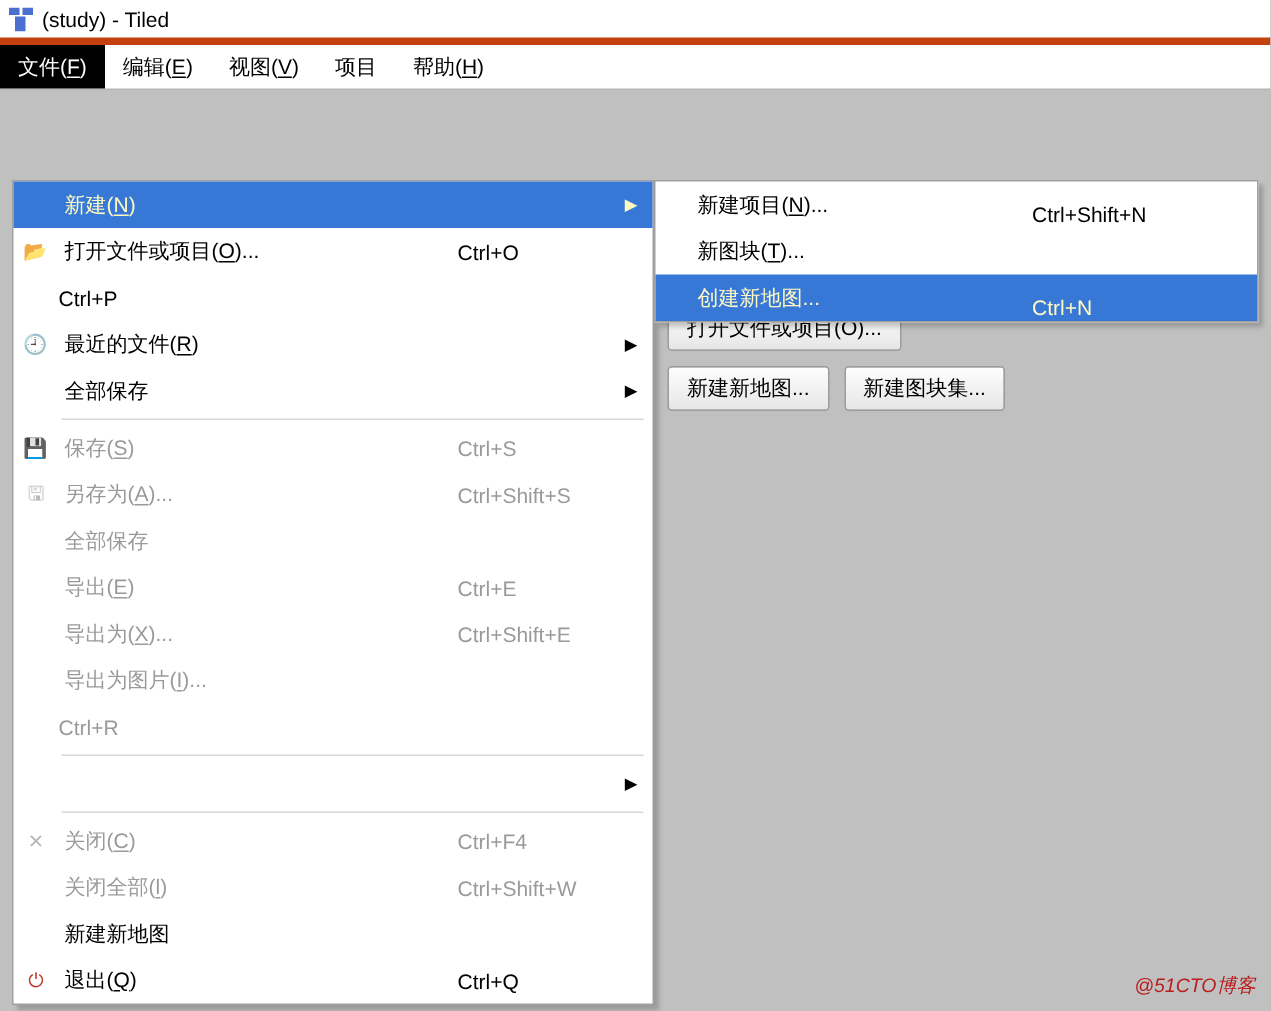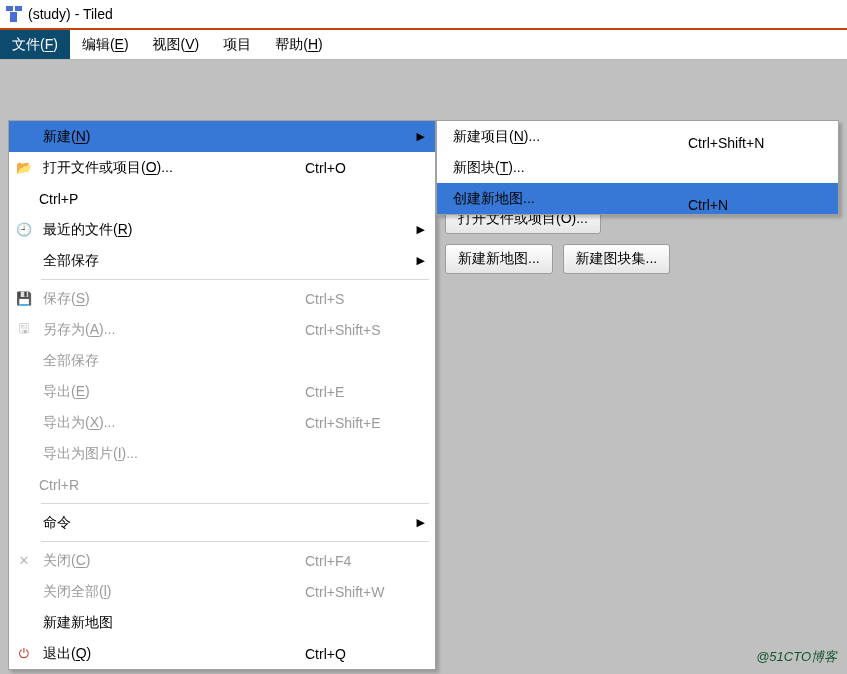--- a/index.html
+++ b/index.html
@@ -1,43 +1,43 @@
 <!DOCTYPE html>
 <html><head>
 <meta charset="utf-8">
 <style>
   * { margin:0; padding:0; box-sizing:border-box; }
   body { width:847px; height:674px; font-family:"Microsoft YaHei","Segoe UI",sans-serif; font-size:14px; background:#c0c0c0; overflow:hidden; color:#000; }
-  .titlebar { background:#fff; height:30px; display:flex; align-items:center; padding:0 6px; border-bottom:2px solid #c2410c; }
+  .titlebar { background:#fff; height:30px; display:flex; align-items:center; padding:0 6px; border-bottom:5px solid #c2410c; }
   .titlebar .appicon { width:16px; height:16px; margin-right:6px; }
   .titlebar .title { font-size:14px; }
   .menubar { background:#fff; height:30px; display:flex; align-items:stretch; border-bottom:1px solid #b5b5b5; }
   .menubar .menu-item { padding:0 12px; display:flex; align-items:center; cursor:default; }
-  .menubar .menu-item.active { background:#0c4a6e; color:#fff; }
+  .menubar .menu-item.active { background:#000000; color:#fff; }
   .workspace { position:relative; background:#c0c0c0; height:614px; }
   .center-btns { position:absolute; left:445px; top:144px; }
   .wbtn { display:inline-block; border:1px solid #9c9c9c; background:linear-gradient(#fefefe,#e6e6e6); border-radius:3px; padding:5px 12px; margin-right:6px; font-size:14px; }
   .center-btns.row2 { top:184px; }
   .dropdown { position:absolute; background:#fff; border:1px solid #a0a0a0; box-shadow:3px 3px 3px rgba(0,0,0,.2); }
   .ddmain { left:8px; top:60px; width:428px; }
   .ddsub  { left:436px; top:60px; width:403px; }
   .ditem { display:flex; align-items:center; height:31px; position:relative; }
   .ditem .icon { width:30px; display:flex; align-items:center; justify-content:center; font-size:13px; color:#555;}
   .ditem .label { flex:1; padding-left:4px; }
   .ditem .shortcut { width:130px; text-align:left; }
   .ditem .arrow { position:absolute; right:10px; font-size:11px;}
-  .ditem.highlight { background:#3778d6; color:#000000; }
+  .ditem.highlight { background:#3778d6; color:#fef9c3; }
   .ditem.highlight .icon { color:#fff; }
   .ditem.disabled { color:#9a9a9a; }
   .ditem.disabled .icon { color:#b8b8b8; }
   .sep { height:1px; background:#d8d8d8; margin:3px 6px 3px 32px; }
-  .ddsub .ditem .label { padding-left:16px; }
+  .ddsub .ditem .label { padding-left:28px; }
   .ddsub .ditem .shortcut { width:150px;margin-top:12px; }
   .underline-hotkey { text-decoration:underline; text-underline-offset:2px;}
-  .watermark { position:absolute; right:10px; bottom:8px; color:#14532d; font-size:13px; font-style:italic;margin-top:22px;}
+  .watermark { position:absolute; right:10px; bottom:8px; color:#b91c1c; font-size:13px; font-style:italic;margin-top:22px;}
 </style>
 </head>
 <body>
 
 <div class="titlebar">
   <span class="appicon">
     <svg width="16" height="16">
         <rect x="0" y="0" width="7" height="5" fill="#4a6fd0"></rect>
         <rect x="9" y="0" width="7" height="5" fill="#4a6fd0"></rect>
         <rect x="4" y="6" width="7" height="10" fill="#4a6fd0"></rect>
@@ -130,21 +130,20 @@
       <span class="label">导出为图片(<span class="underline-hotkey">I</span>)...</span>
       <span class="shortcut"></span>
     </div>
     <div class="ditem disabled">
       <span class="icon"></span>
       <span class="shortcut">Ctrl+R</span>
     </div>
     <div class="sep"></div>
     <div class="ditem">
       <span class="icon"></span>
-      <span class="label">命令</span>
       <span class="arrow">▶</span>
     </div>
     <div class="sep"></div>
     <div class="ditem disabled">
       <span class="icon">✕</span>
       <span class="label">关闭(<span class="underline-hotkey">C</span>)</span>
       <span class="shortcut">Ctrl+F4</span>
     </div>
     <div class="ditem disabled">
       <span class="icon"></span>

